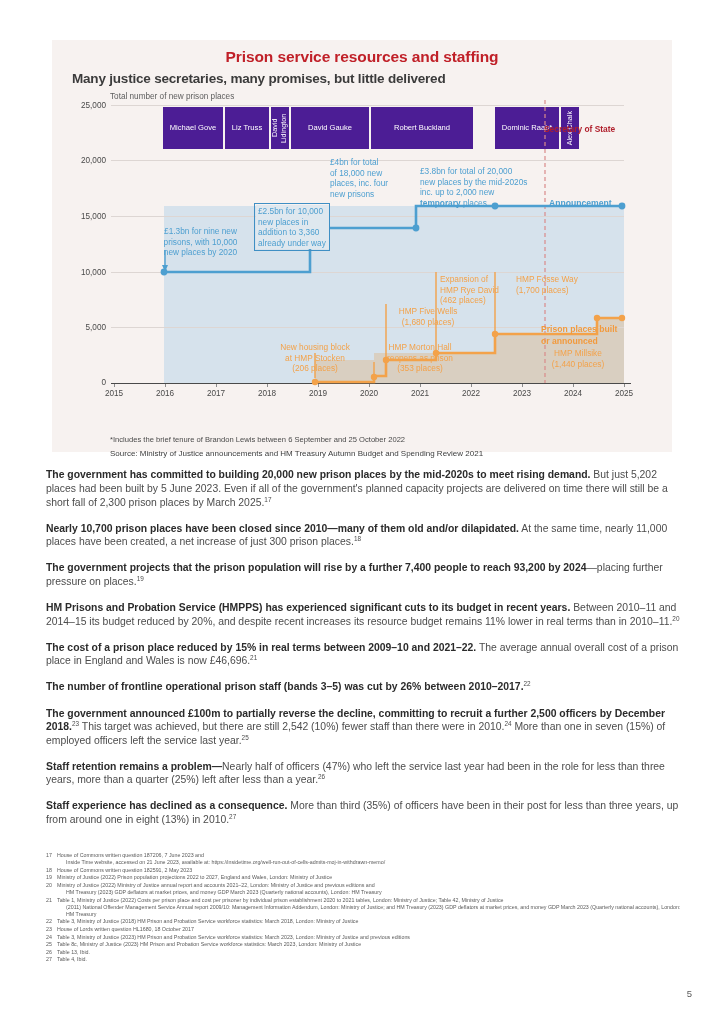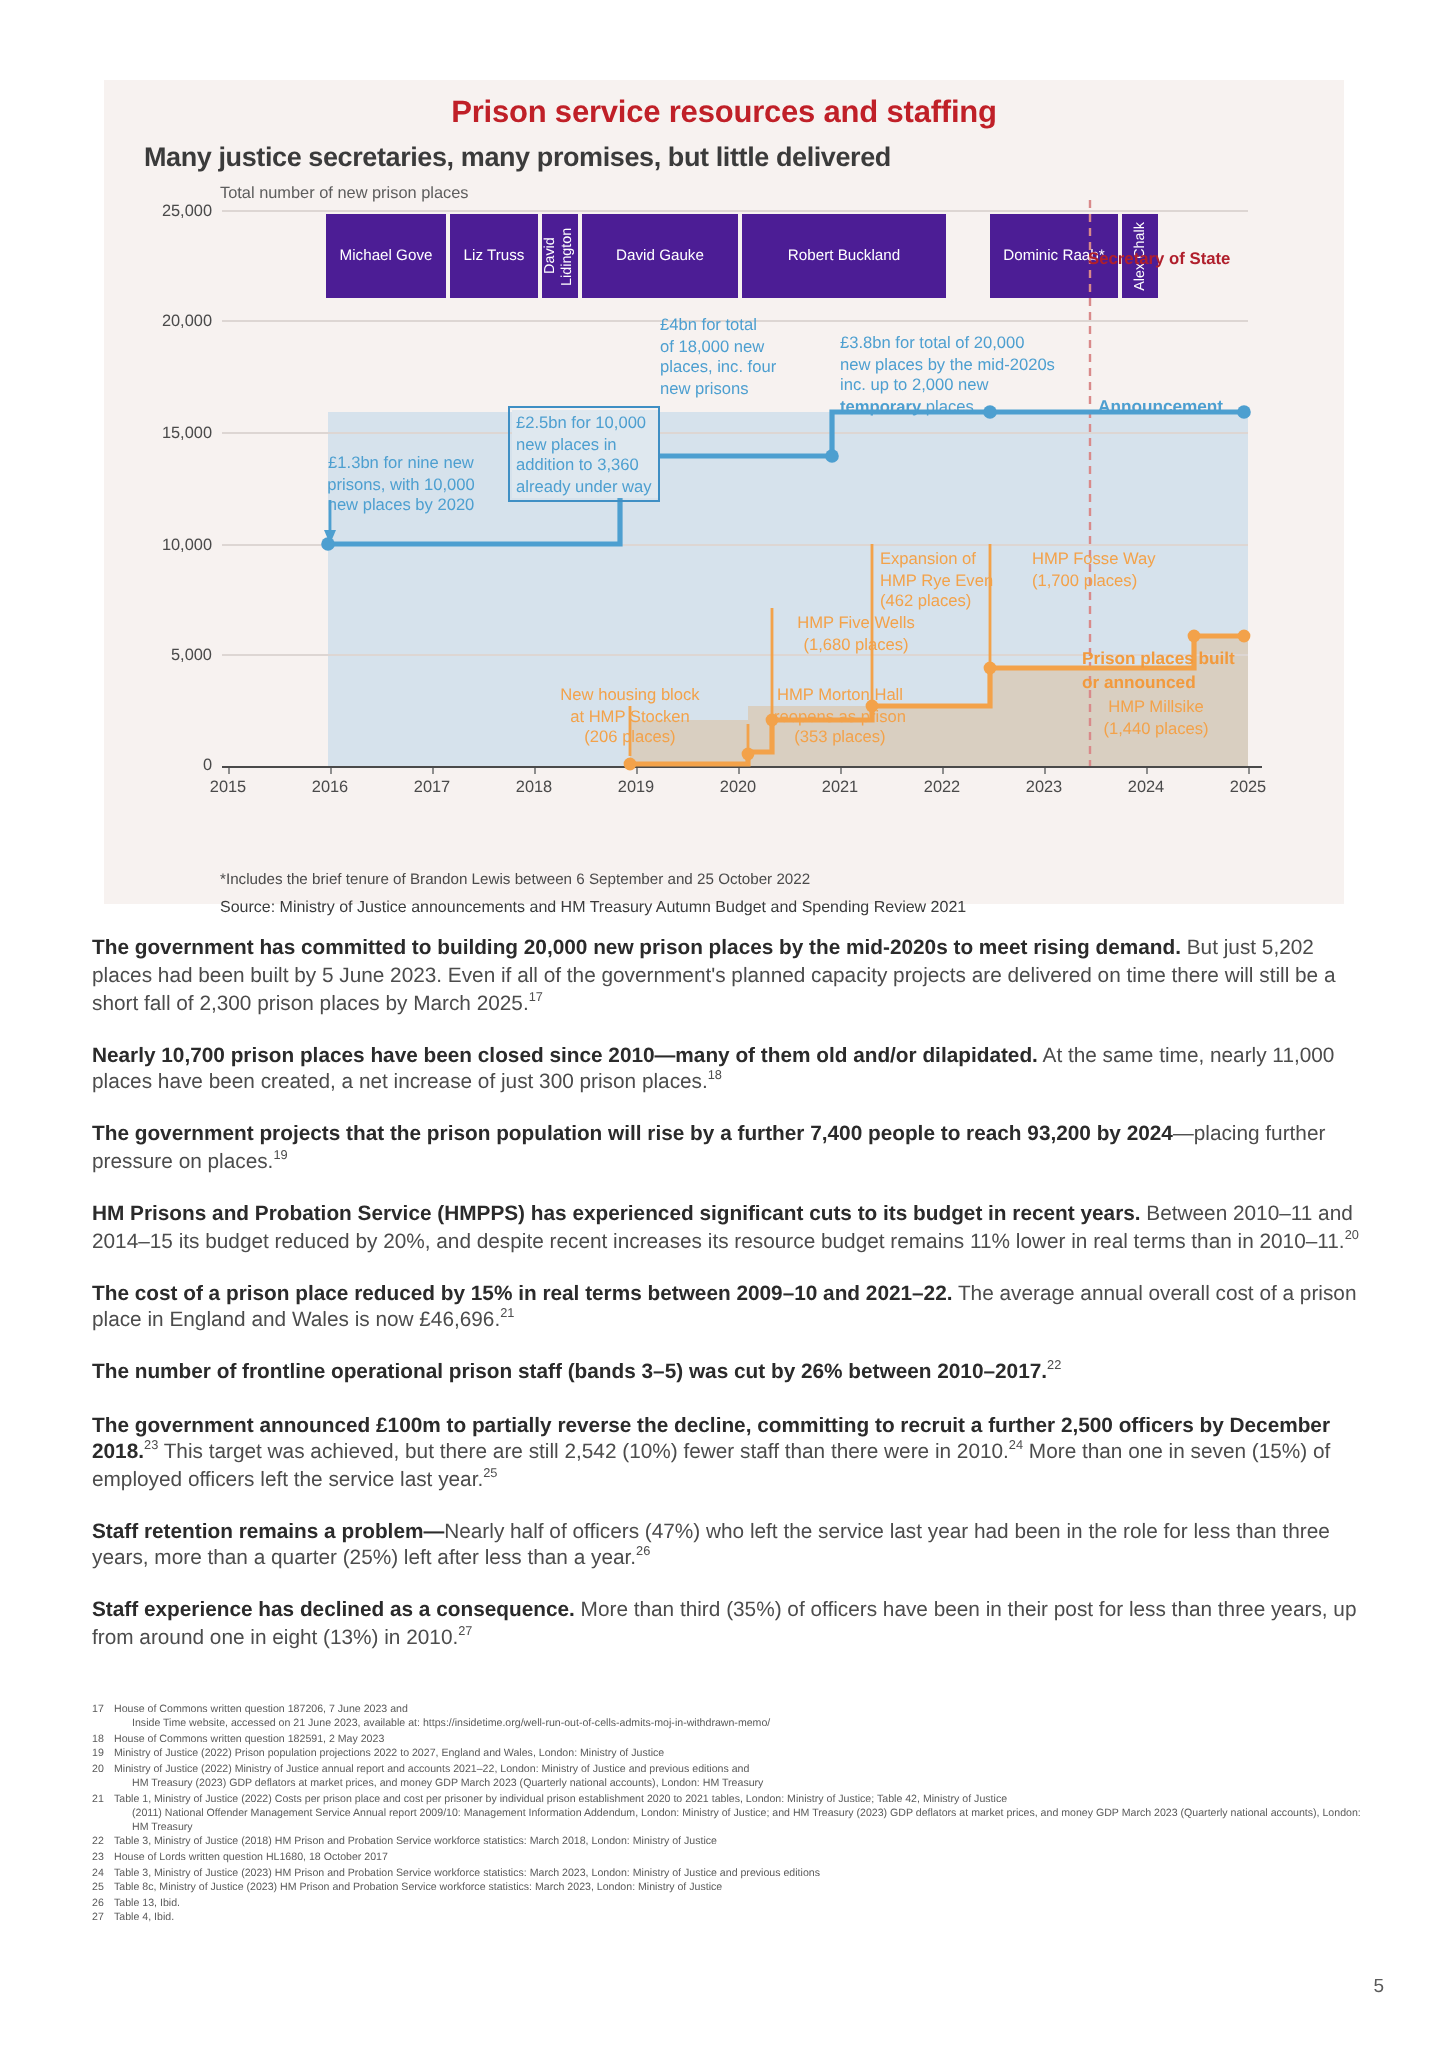--- a/index.html
+++ b/index.html
@@ -239,21 +239,21 @@
     <div>(353 places)</div>
   </div>
 
   <div class="ann orange" style="left:328px;top:266px;width:96px;text-align:center;">
     <div>HMP Five Wells</div>
     <div>(1,680 places)</div>
   </div>
 
   <div class="ann orange" style="left:388px;top:234px;width:88px;text-align:left;">
     <div>Expansion of</div>
-    <div>HMP Rye Even</div>
+    <div>HMP Rye David</div>
     <div>(462 places)</div>
   </div>
 
   <div class="ann orange" style="left:464px;top:234px;width:86px;">
     <div>HMP Fosse Way</div>
     <div>(1,700 places)</div>
   </div>
 
   <div class="ann orange" style="left:474px;top:308px;width:104px;text-align:center;">
     <div>HMP Millsike</div>

